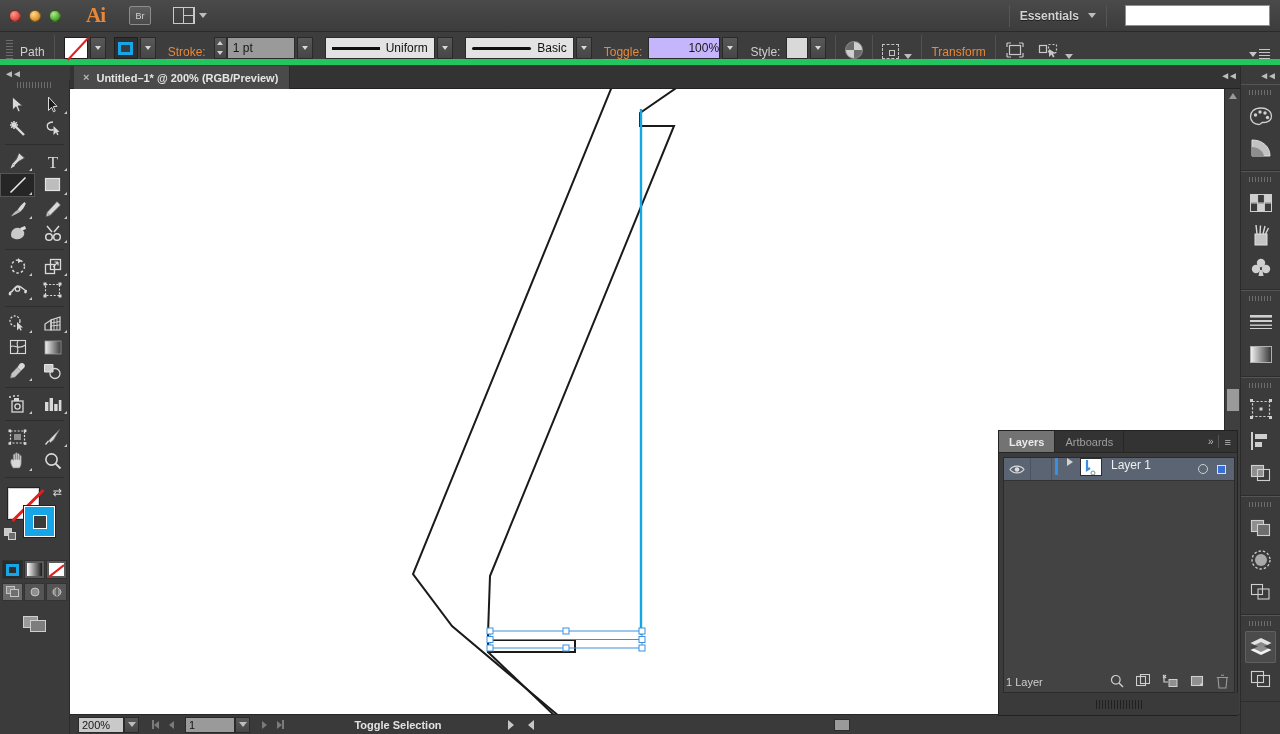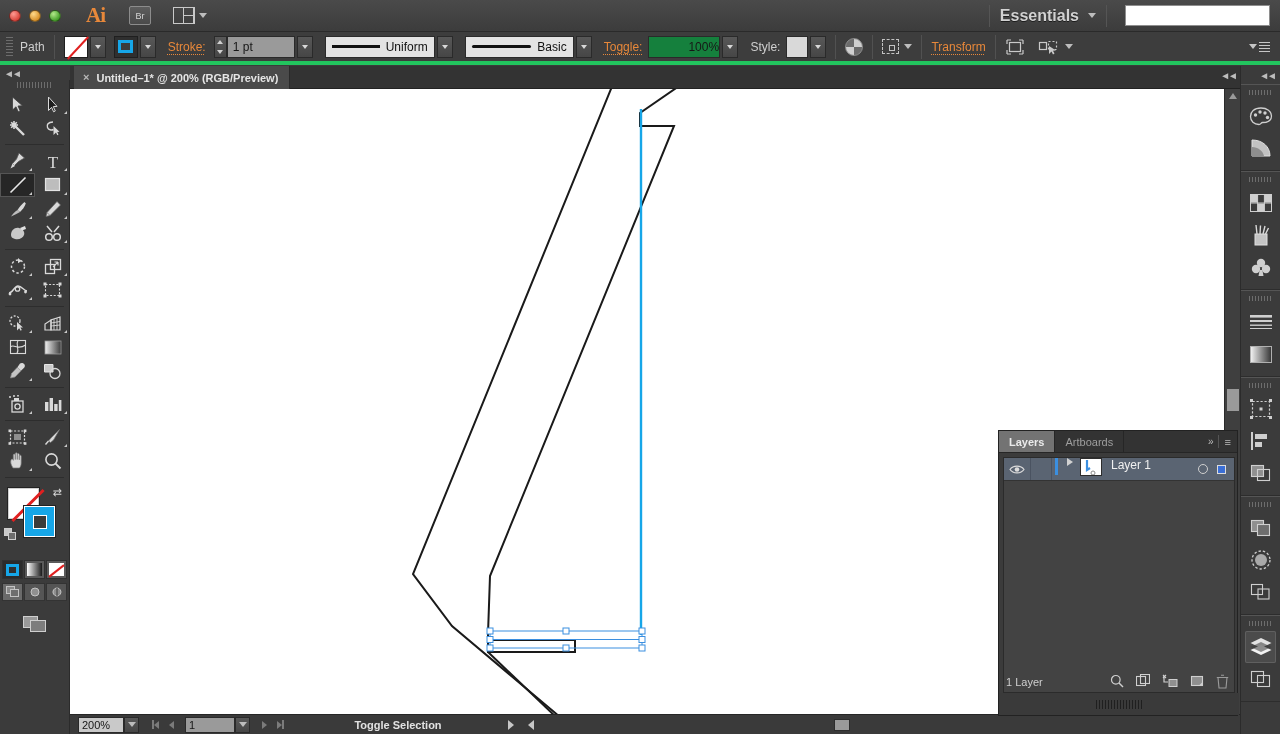--- a/index.html
+++ b/index.html
@@ -41,33 +41,33 @@
   .arrange-ico i:last-child { border-right: 0; }
   .arrange-ico i.split { border-right: 1px solid #c9c9c9; }
   .arrange-ico i.split b { display:block; height: 50%; border-bottom: 1px solid #c9c9c9;}
   .caret-d {
     width: 0; height: 0; border-left: 4px solid transparent; border-right: 4px solid transparent;
     border-top: 5px solid #bdbdbd;
   }
   .appbar-right { margin-left: auto; display: flex; align-items: center; height: 100%; }
   .vsep { width: 1px; height: 22px; background: #2d2d2d; border-right: 1px solid #555; margin: 0 10px; }
   .workspace {
-    color: #d2d2d2; font-size: 16px; font-weight: bold; display: flex; align-items: center; gap: 9px;
+    color: #d2d2d2; font-size: 12px; font-weight: bold; display: flex; align-items: center; gap: 9px;
     text-shadow: 0 1px 0 #1d1d1d;
   }
   .searchbox {
     width: 145px; height: 21px; background: #ffffff; border: 1px solid #8e8e8e;
     margin-left: 8px; margin-right: 10px;
   }
 
   
   .controlbar {
     position: absolute; left: 0; top: 32px; width: 1280px; height: 33px;
-    background: #3d3d3d; border-bottom: 4px solid #22c55e;
-    display: flex; align-items: center; font-size: 12px; color: #cfcfcf;
+    background: #3d3d3d; border-bottom: 6px solid #22c55e;
+    display: flex; align-items: flex-end; font-size: 12px; color: #cfcfcf;
   }
   .grip {
     width: 7px; height: 19px; margin: 0 7px 0 6px;
     background-image: repeating-linear-gradient(to bottom, #6d6d6d 0 1px, transparent 1px 3px);
   }
   .cb-label { color: #cfcfcf; font-size: 12px; }
   .cb-link {
     color: #e8883a; font-size: 12px; text-decoration: underline; text-decoration-style: dotted;
     text-underline-offset: 3px;
   }
@@ -94,21 +94,21 @@
   .stepper {
     width: 13px; height: 22px; background: linear-gradient(#585858,#464646); border: 1px solid #2a2a2a;
     display:flex; flex-direction: column; align-items: center; justify-content: space-around;
   }
   .stepper .u { width:0;height:0;border-left:3px solid transparent;border-right:3px solid transparent;border-bottom:4px solid #d0d0d0;}
   .stepper .d { width:0;height:0;border-left:3px solid transparent;border-right:3px solid transparent;border-top:4px solid #d0d0d0;}
   .field {
     height: 22px; background: #9a9a9a; border: 1px solid #2a2a2a; color: #171717;
     font-size: 12px; display: flex; align-items: center; padding: 0 5px;
   }
-  .field.light { background: #15803d; padding-left: 39px; }
+  .field.light { background: #c4b5fd; padding-left: 39px; }
   .profile {
     height: 22px; background: #e3e3e3; border: 1px solid #2a2a2a; color: #111; font-size: 12px;
     display: flex; align-items: center; justify-content: space-between; padding: 0 6px; gap: 6px;
   }
   .profile .line { width: 62px; height: 3px; background: #111; }
   .profile .line.brush { height: 3px; border-radius: 2px; }
   .style-sw { width: 22px; height: 22px; background: #d9d9d9; border: 1px solid #2a2a2a; }
   .round-ico {
     width: 18px; height: 18px; border-radius: 50%;
     background: conic-gradient(#cfcfcf 0 25%, #6b6b6b 0 50%, #cfcfcf 0 75%, #6b6b6b 0);

